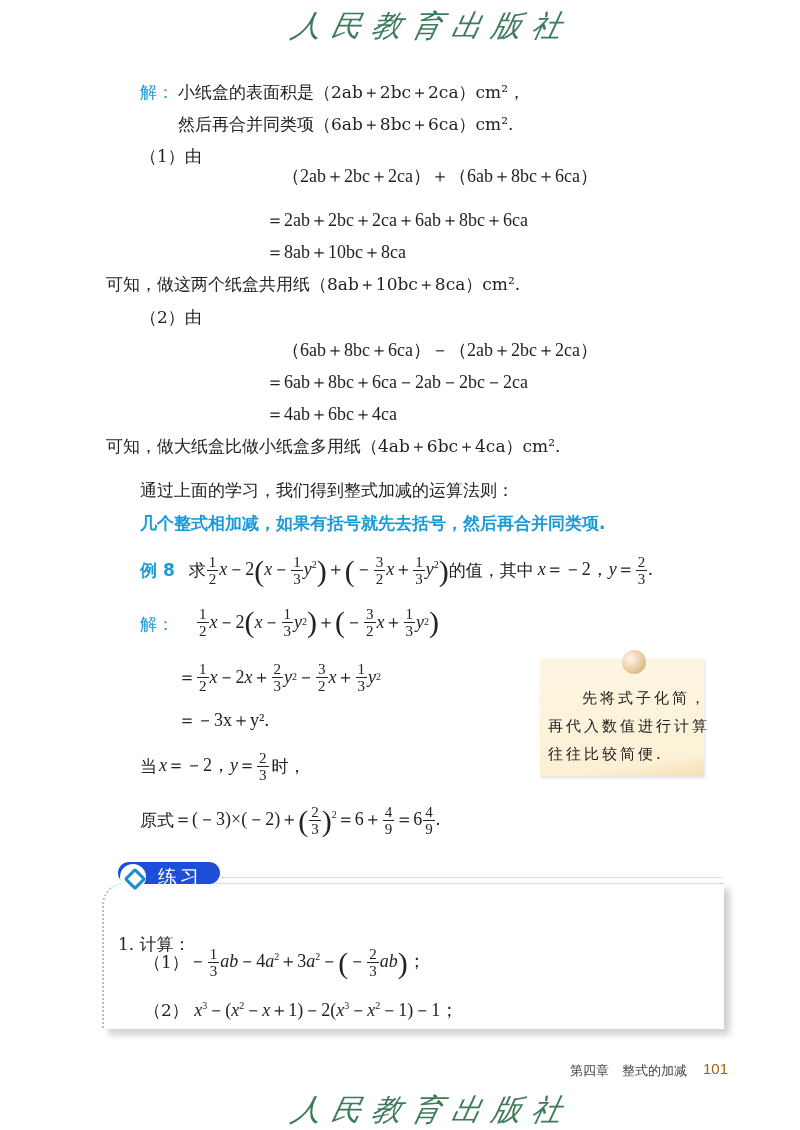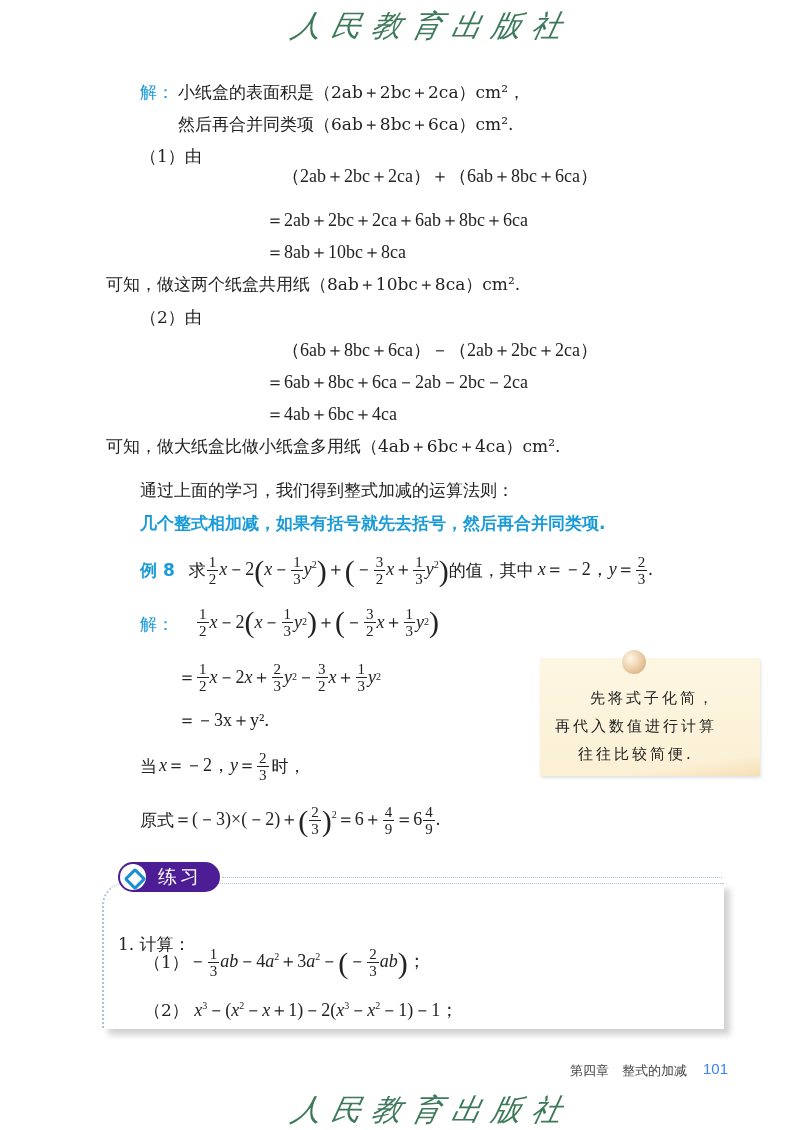--- a/index.html
+++ b/index.html
@@ -11,33 +11,33 @@
   .math i { font-style: italic; }
   .blue { color: #1a9bd7; font-family: "DejaVu Sans", "Liberation Sans", sans-serif; }
   .publisher { font-family: "DejaVu Serif", serif; font-style: italic; color: #3d7a5a;
                font-size: 30px; letter-spacing: 10px; transform: skewX(-12deg); }
   .frac { display: inline-flex; flex-direction: column; align-items: center; vertical-align: middle;
           font-size: 15px; line-height: 16px; margin: 0 1px; }
   .frac .num { border-bottom: 1px solid #222; padding: 0 2px; }
   .frac .den { padding: 0 2px; }
   .big-paren { font-size: 30px; line-height: 1; vertical-align: middle; font-weight: 200; }
   sup { font-size: 10px; vertical-align: 7px; }
-  .note { left: 540px; top: 658px; width: 220px; height: 118px;
+  .note { left: 540px; top: 658px; width: 164px; height: 118px;
           background: linear-gradient(180deg, #fdf6e2 0%, #fbf0d4 100%);
-          box-shadow: 1px 2px 3px rgba(0,0,0,0.12); text-align: center; }
+          box-shadow: 1px 2px 3px rgba(0,0,0,0.12); }
   .note .pin { position: absolute; left: 82px; top: -8px; width: 24px; height: 24px; border-radius: 50%;
                background: radial-gradient(circle at 35% 35%, #fff7e8 0%, #e9c9a0 55%, #c9a27a 100%); }
   .note .ntext { position: absolute; left: 8px; top: 26px; width: 176px; font-size: 15px; line-height: 28px;
                  letter-spacing: 3px; color: #222; white-space: normal; }
   .note .curl { position: absolute; right: 0; bottom: 0; width: 170px; height: 18px;
                 background: linear-gradient(170deg, transparent 50%, #f6dfb6 100%); }
   .practice-box { left: 102px; top: 883px; width: 620px; height: 145px; background: #fff;
                   border-left: 2px dotted #a9c5cf; border-top: 1px dotted #a9c5cf;
                   border-radius: 22px 0 0 0; box-shadow: 6px 6px 6px rgba(0,0,0,0.18); }
-  .practice-tab { left: 118px; top: 862px; width: 102px; height: 30px; background: #4c1d95;
+  .practice-tab { left: 118px; top: 862px; width: 102px; height: 22px; background: #1d4ed8;
                   border-radius: 15px; color: #fff; }
   .practice-tab .icon { position: absolute; left: 2px; top: 2px; width: 26px; height: 26px; border-radius: 50%;
                         background: #fff; }
   .practice-tab .icon::after { content: ""; position: absolute; left: 7px; top: 7px; width: 10px; height: 10px;
                                border: 3px solid #1a8fd0; border-radius: 2px; transform: rotate(45deg); }
   .practice-tab .label { position: absolute; left: 40px; top: 2px; font-size: 19px; letter-spacing: 3px;
                          font-family: "DejaVu Sans", sans-serif; }
 </style>
 </head>
 <body>
@@ -162,14 +162,14 @@
         <span class="num">2</span>
         <span class="den">3</span>
       </span><i>ab</i><span class="big-paren">)</span>；</span>
 </div>
 <div class="abs txt" style="left:144px; top:994px;">
   <span>（2）</span>
   <span class="math"><i>x</i><sup>3</sup>－(<i>x</i><sup>2</sup>－<i>x</i>＋1)－2(<i>x</i><sup>3</sup>－<i>x</i><sup>2</sup>－1)－1；</span>
 </div>
 
 <div class="abs" style="left:570px; top:1062px; font-size:13px; color:#444;">第四章　整式的加减</div>
-<div class="abs" style="left:703px; top:1060px; font-size:15px; font-family:'Liberation Sans', sans-serif; color:#3b82f6;">101</div>
+<div class="abs" style="left:703px; top:1060px; font-size:15px; font-family:'Liberation Sans', sans-serif; color:#a16207;">101</div>
 <div class="abs publisher" style="left:292px; top:1090px;">人民教育出版社</div>
 
 </body></html>

